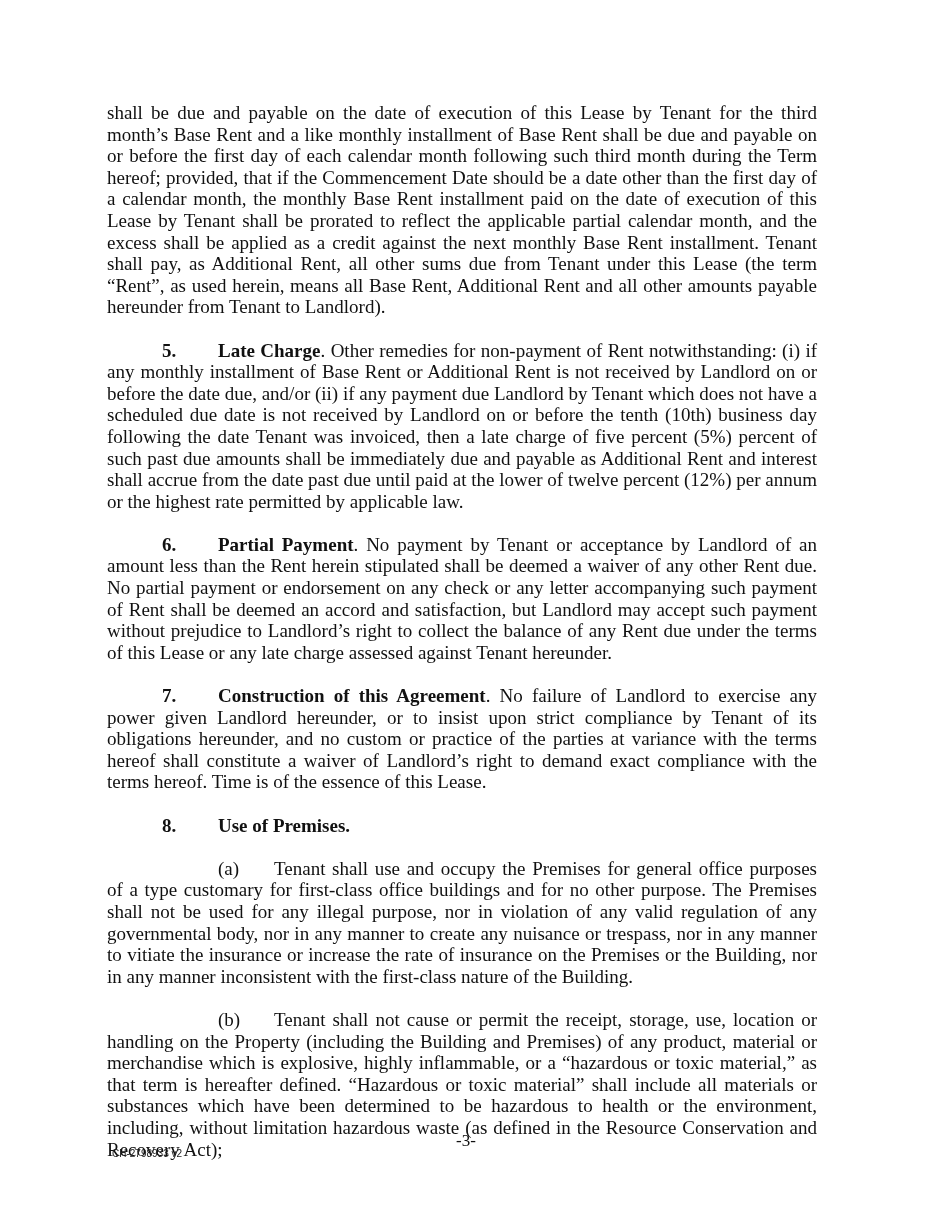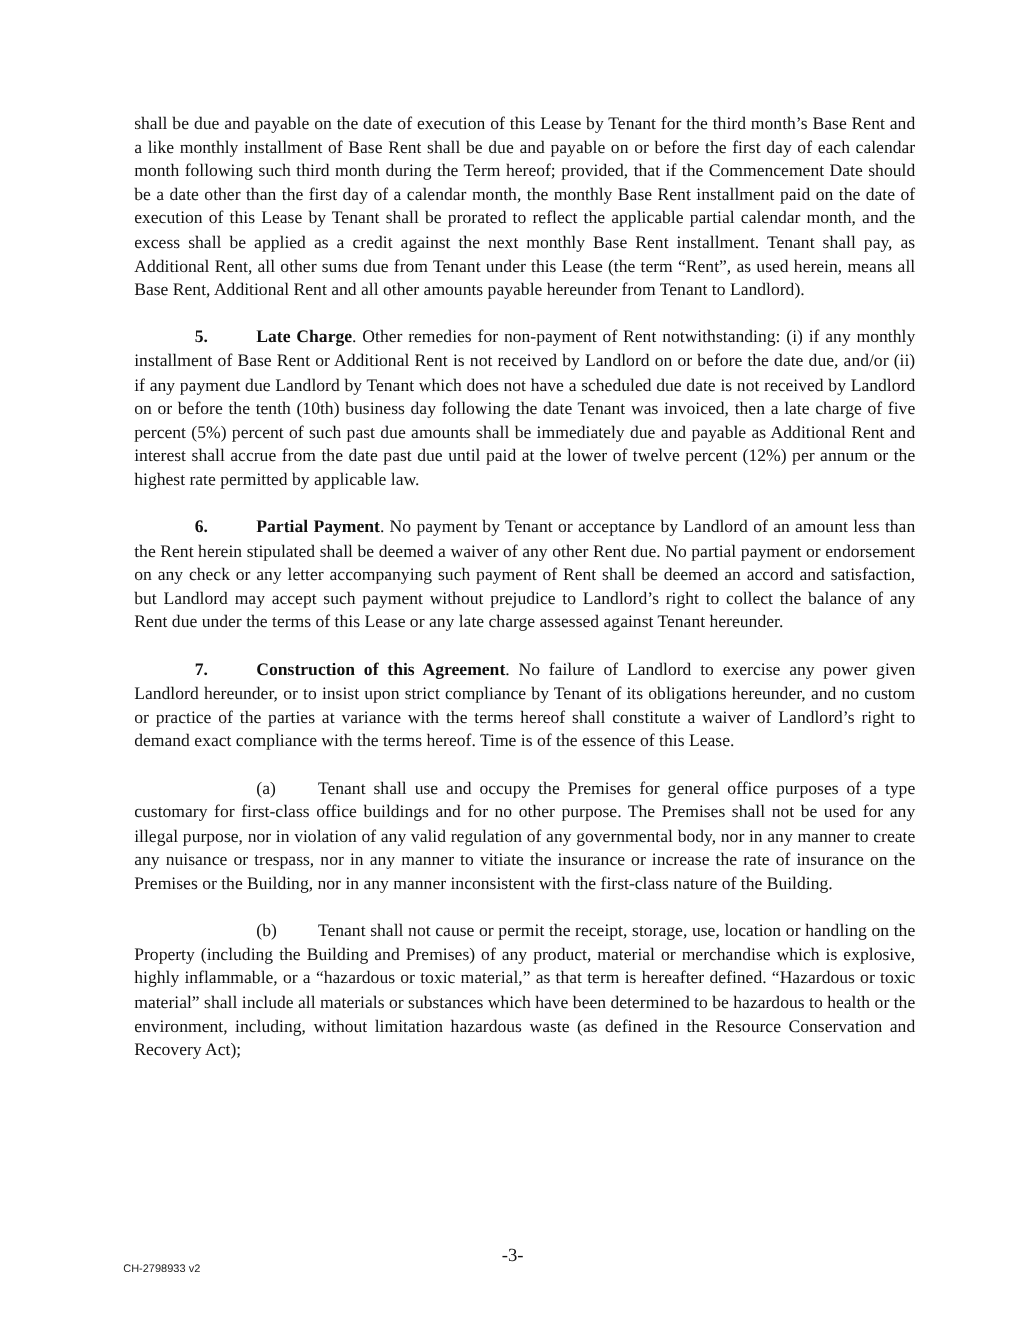--- a/index.html
+++ b/index.html
@@ -10,24 +10,24 @@
     body {
       width: 932px;
       height: 1208px;
       position: relative;
       overflow: hidden;
       font-family: "Liberation Serif", "DejaVu Serif", serif;
       color: #111111;
     }
     .page {
       position: absolute;
-      left: 122px;
+      left: 107px;
       top: 102px;
       width: 710px;
-      font-size: 16px;
+      font-size: 19px;
       line-height: 21.6px;
     }
     .para {
       margin: 0 0 21.6px 0;
       text-align: justify;
       text-align-last: left;
     }
     .sec-num {
       display: inline-block;
       width: 56px;
@@ -74,20 +74,23 @@
   </p>
 
   <p class="para">
     <span class="sec-num">6.</span><span class="sec-title">Partial Payment</span><span>.</span><span>  No payment by Tenant or acceptance by Landlord of an amount less than the Rent herein stipulated shall be deemed a waiver of any other Rent due.  No partial payment or endorsement on any check or any letter accompanying such payment of Rent shall be deemed an accord and satisfaction, but Landlord may accept such payment without prejudice to Landlord’s right to collect the balance of any Rent due under the terms of this Lease or any late charge assessed against Tenant hereunder.</span>
   </p>
 
   <p class="para">
     <span class="sec-num">7.</span><span class="sec-title">Construction of this Agreement</span><span>.</span><span>  No failure of Landlord to exercise any power given Landlord hereunder, or to insist upon strict compliance by Tenant of its obligations hereunder, and no custom or practice of the parties at variance with the terms hereof shall constitute a waiver of Landlord’s right to demand exact compliance with the terms hereof.  Time is of the essence of this Lease.</span>
   </p>
 
+  <p class="para">
+    <span class="sec-num">8.</span><span class="sec-title"><span>Use of Premises</span><span>.</span></span>
+  </p>
 
   <p class="para">
     <span class="sub-label">(a)</span><span>Tenant shall use and occupy the Premises for general office purposes of a type customary for first-class office buildings and for no other purpose.  The Premises shall not be used for any illegal purpose, nor in violation of any valid regulation of any governmental body, nor in any manner to create any nuisance or trespass, nor in any manner to vitiate the insurance or increase the rate of insurance on the Premises or the Building, nor in any manner inconsistent with the first-class nature of the Building.</span>
   </p>
 
   <p class="para">
     <span class="sub-label">(b)</span><span>Tenant shall not cause or permit the receipt, storage, use, location or handling on the Property (including the Building and Premises) of any product, material or merchandise which is explosive, highly inflammable, or a “hazardous or toxic material,” as that term is hereafter defined.  “Hazardous or toxic material” shall include all materials or substances which have been determined to be hazardous to health or the environment, including, without limitation hazardous waste (as defined in the Resource Conservation and Recovery Act);</span>
   </p>
 
 </div>

